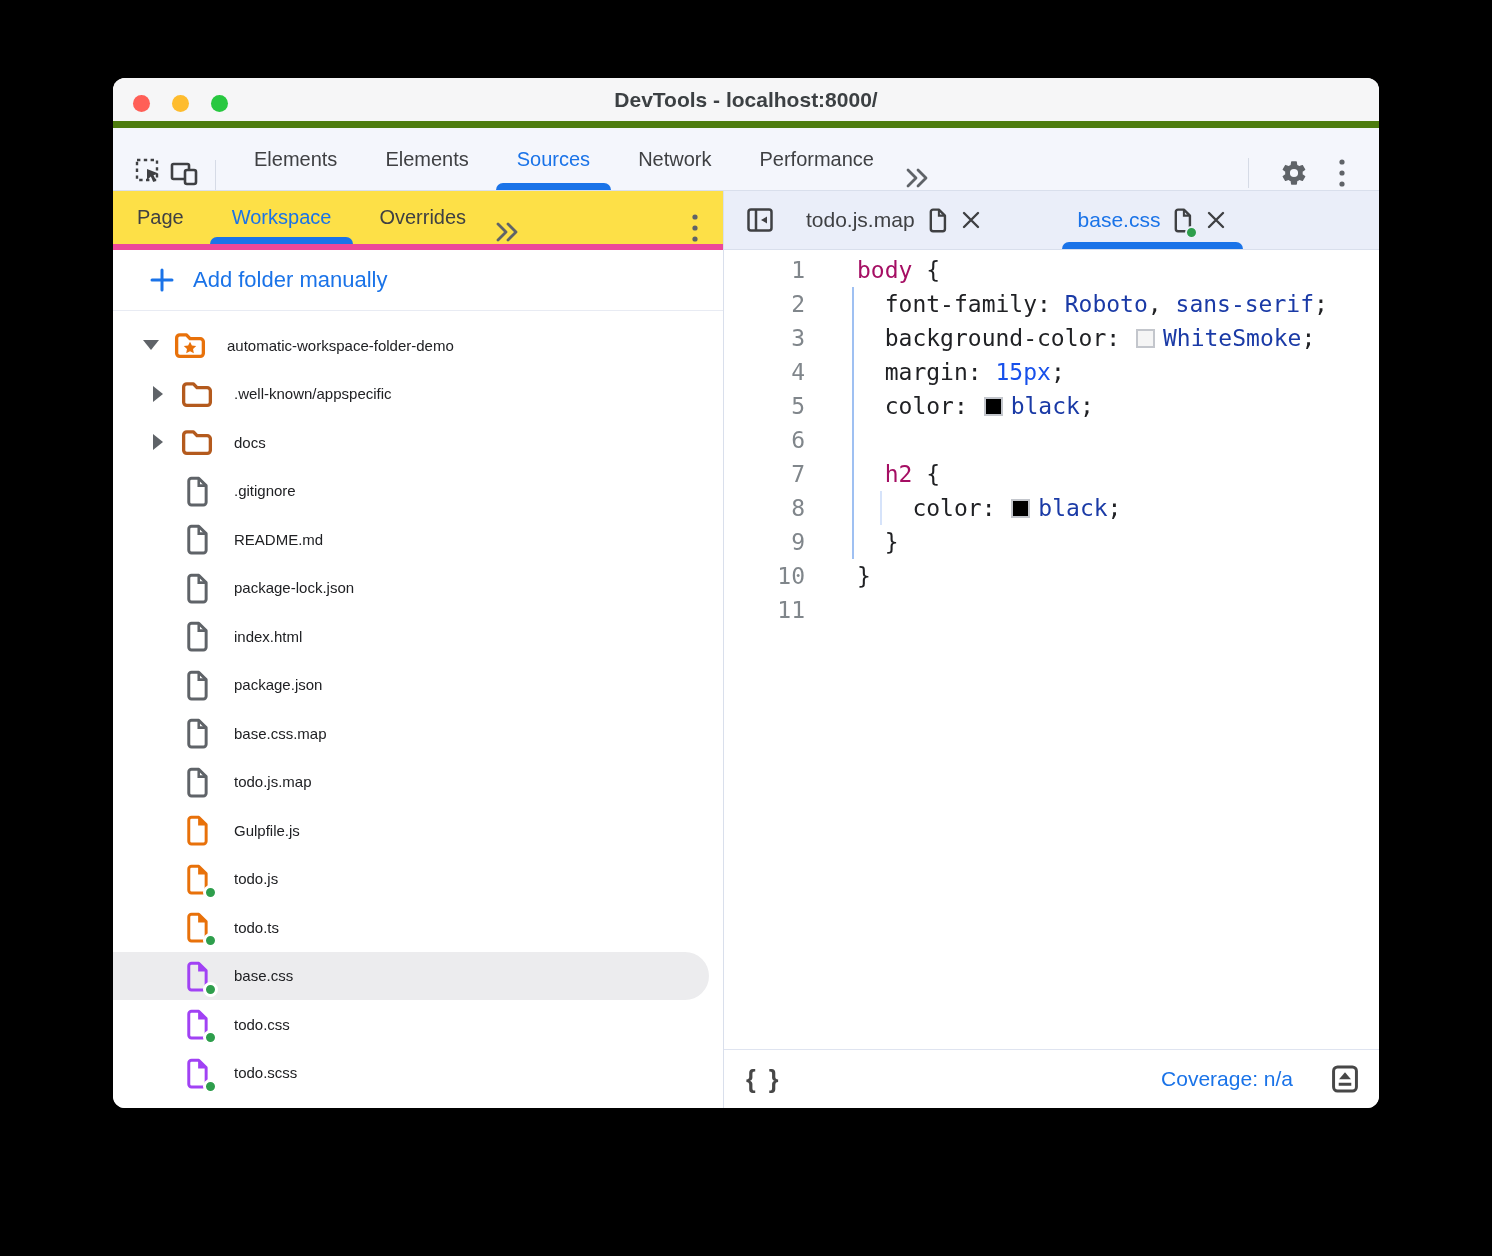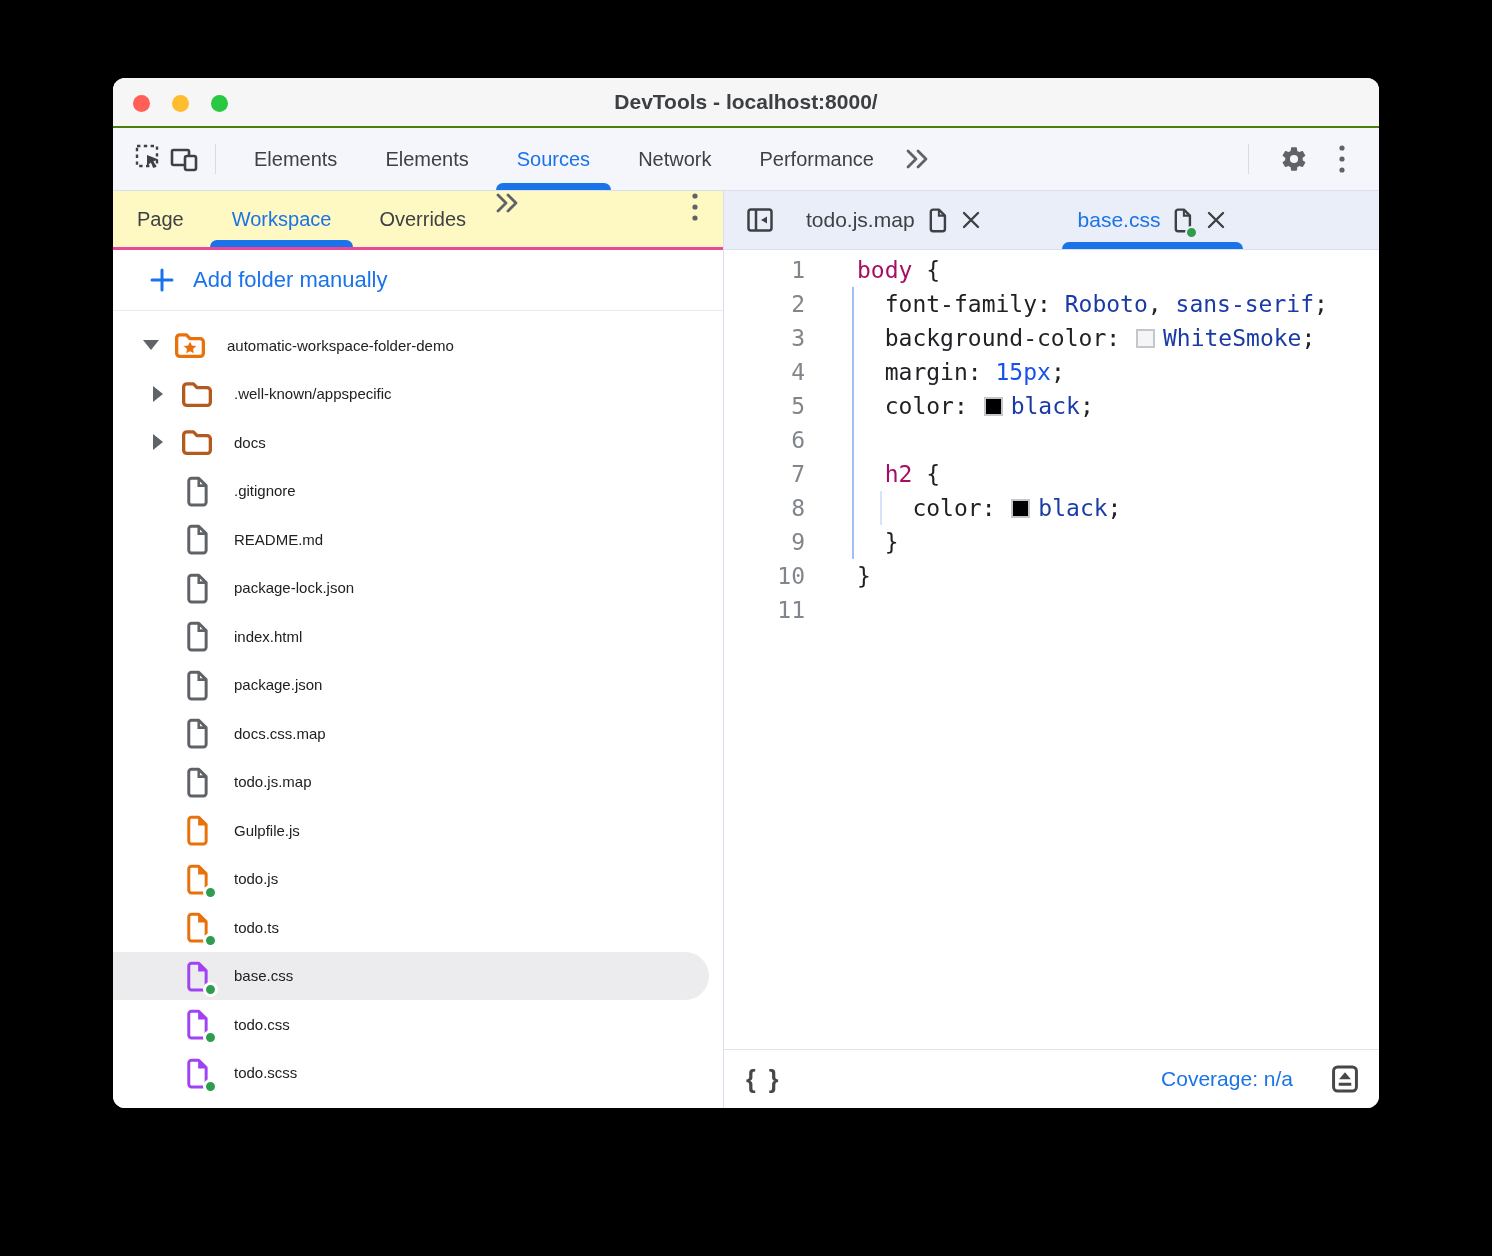--- a/index.html
+++ b/index.html
@@ -5,47 +5,47 @@
   * { margin:0; padding:0; box-sizing:border-box; }
   html,body { background:#000; }
   .stage { position:relative; width:1492px; height:1256px; background:#000; overflow:hidden;
            font-family:"Liberation Sans", sans-serif; }
   .window { position:absolute; left:113px; top:78px; width:1266px; height:1030px;
             background:#fff; border-radius:12px; overflow:hidden;
             box-shadow:0 18px 60px rgba(0,0,0,.55); display:flex; flex-direction:column; }
 
   
   .titlebar { position:relative; height:50px; flex:0 0 50px; background:#f6f6f7;
-              border-bottom:2px solid #4d7c0f; display:flex; align-items:center; justify-content:center; }
+              border-bottom:7px solid #4d7c0f; display:flex; align-items:center; justify-content:center; }
   .lights { position:absolute; left:20px; top:17px; display:flex; gap:22px; }
   .light { width:17px; height:17px; border-radius:50%; }
   .light.red{ background:#ff5f57; } .light.yellow{ background:#febc2e; } .light.green{ background:#28c840; }
   .wtitle { font-size:21px; font-weight:bold; color:#3c4043; }
 
   
   .toolbar { height:63px; flex:0 0 63px; background:#f4f6fc; border-bottom:1px solid #d9dfec;
-             display:flex; align-items:center; padding-left:20px; }
+             display:flex; align-items:flex-end; padding-left:20px; }
   .tbicon { display:flex; align-items:center; justify-content:center; width:34px; height:34px; cursor:pointer; }
   .vsep { width:1px; height:30px; background:#d6dbe6; margin:0 14px; }
   .ttabs { display:flex; height:100%; align-items:stretch; }
   .ttab { position:relative; display:flex; align-items:center; padding:0 24px; font-size:20px;
           color:#3f4043; cursor:pointer; }
   .ttab.active { color:#1a73e8; }
   .ttab.active::after { content:""; position:absolute; left:3px; right:3px; bottom:0; height:7px;
                         background:#1a73e8; border-radius:7px 7px 0 0; }
   .chev2 { margin-left:4px; display:flex; align-items:center; cursor:pointer; }
   .tb-spacer { flex:1; }
   .tb-right { display:flex; align-items:center; gap:14px; padding-right:20px; }
 
   
   .main { flex:1; display:flex; min-height:0; }
   .leftpanel { width:611px; flex:0 0 611px; border-right:1px solid #d9dfec; display:flex;
                flex-direction:column; background:#fff; }
-  .strip { height:59px; flex:0 0 59px; background:#fef9c3; border-bottom:3px solid #ec4899;
-           display:flex; align-items:flex-start; }
+  .strip { height:59px; flex:0 0 59px; background:#fde047; border-bottom:6px solid #ec4899;
+           display:flex; align-items:flex-end; }
   .stab { position:relative; display:flex; align-items:center; height:100%; padding:0 24px;
           font-size:20px; color:#3f4043; cursor:pointer; }
   .stab.active { color:#1a73e8; }
   .stab.active::after { content:""; position:absolute; left:2px; right:2px; bottom:0; height:7px;
                         background:#1a73e8; border-radius:7px 7px 0 0; }
   .strip .spacer { flex:1; }
   .kebab { padding:0 24px; cursor:pointer; display:flex; align-items:center; }
 
   .addfolder { height:61px; flex:0 0 61px; border-bottom:1px solid #e8ebf3; display:flex;
                align-items:center; color:#1a73e8; cursor:pointer; }
@@ -311,21 +311,21 @@
   </div>
 
   <div class="trow lvl1">
     <span class="texp"></span>
     <span class="ticon ic-plain">
   <svg width="26" height="32" viewBox="0 0 22 28">
                   <path d="M6.2 2.8 h6.3 L19 9.3 V23.8 a2.4 2.4 0 0 1 -2.4 2.4 H6.2 a2.4 2.4 0 0 1 -2.4 -2.4 V5.2 a2.4 2.4 0 0 1 2.4 -2.4 Z" fill="none" stroke="currentColor" stroke-width="2.6" stroke-linejoin="round"></path>
                   <path d="M12.5 2.8 V9.3 H19" fill="none" stroke="currentColor" stroke-width="2.2"></path>
                 </svg>
 </span>
-    <span class="tlabel">docs.css.map</span>
+    <span class="tlabel">base.css.map</span>
   </div>
 
   <div class="trow lvl1">
     <span class="texp"></span>
     <span class="ticon ic-plain">
   <svg width="26" height="32" viewBox="0 0 22 28">
                   <path d="M6.2 2.8 h6.3 L19 9.3 V23.8 a2.4 2.4 0 0 1 -2.4 2.4 H6.2 a2.4 2.4 0 0 1 -2.4 -2.4 V5.2 a2.4 2.4 0 0 1 2.4 -2.4 Z" fill="none" stroke="currentColor" stroke-width="2.6" stroke-linejoin="round"></path>
                   <path d="M12.5 2.8 V9.3 H19" fill="none" stroke="currentColor" stroke-width="2.2"></path>
                 </svg>
 </span>

